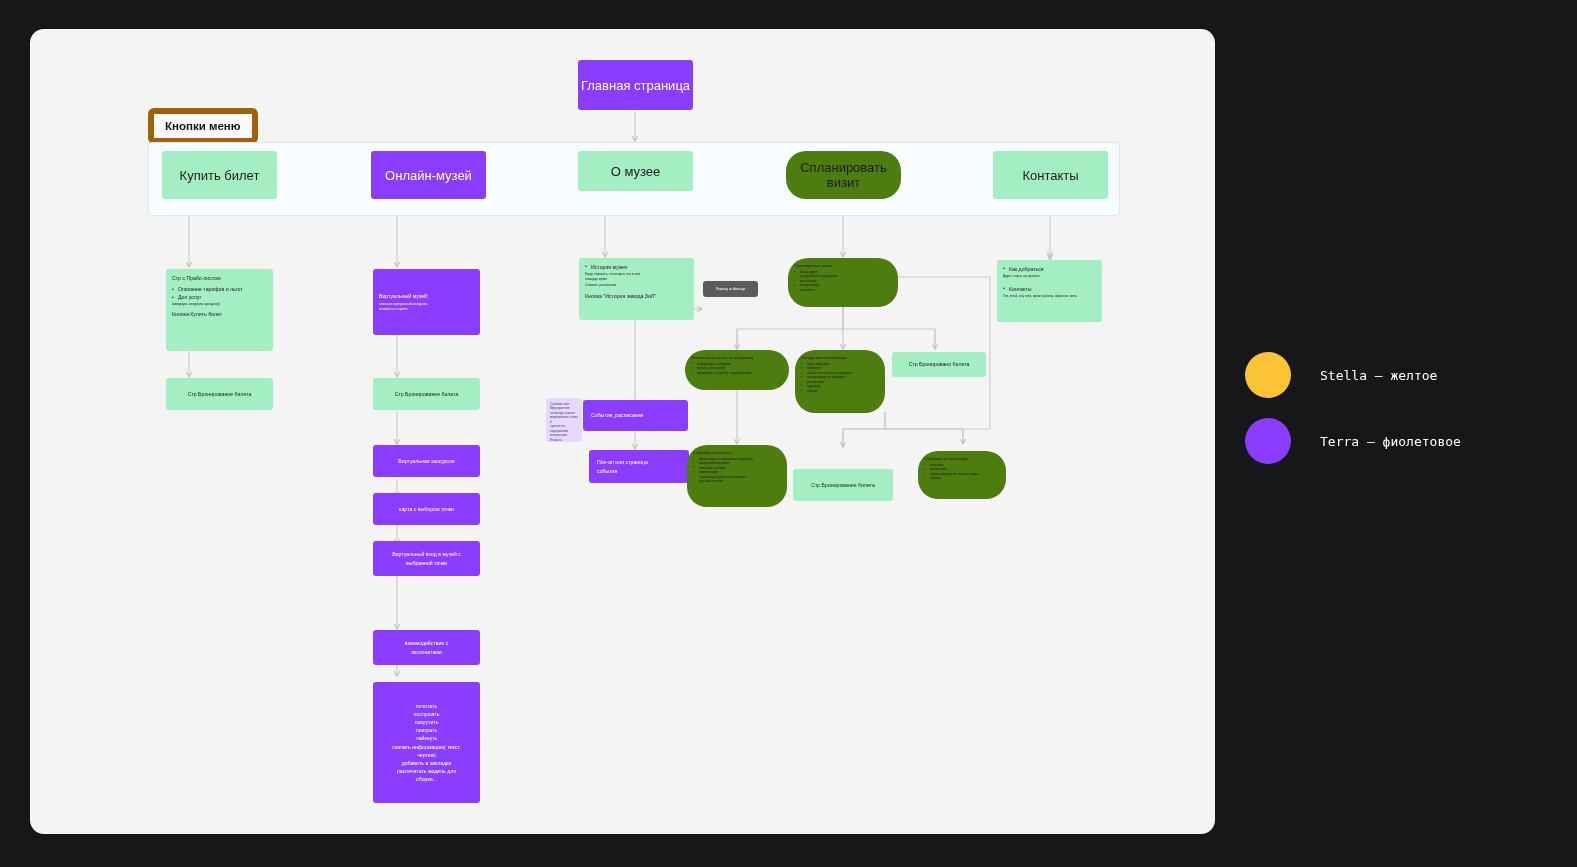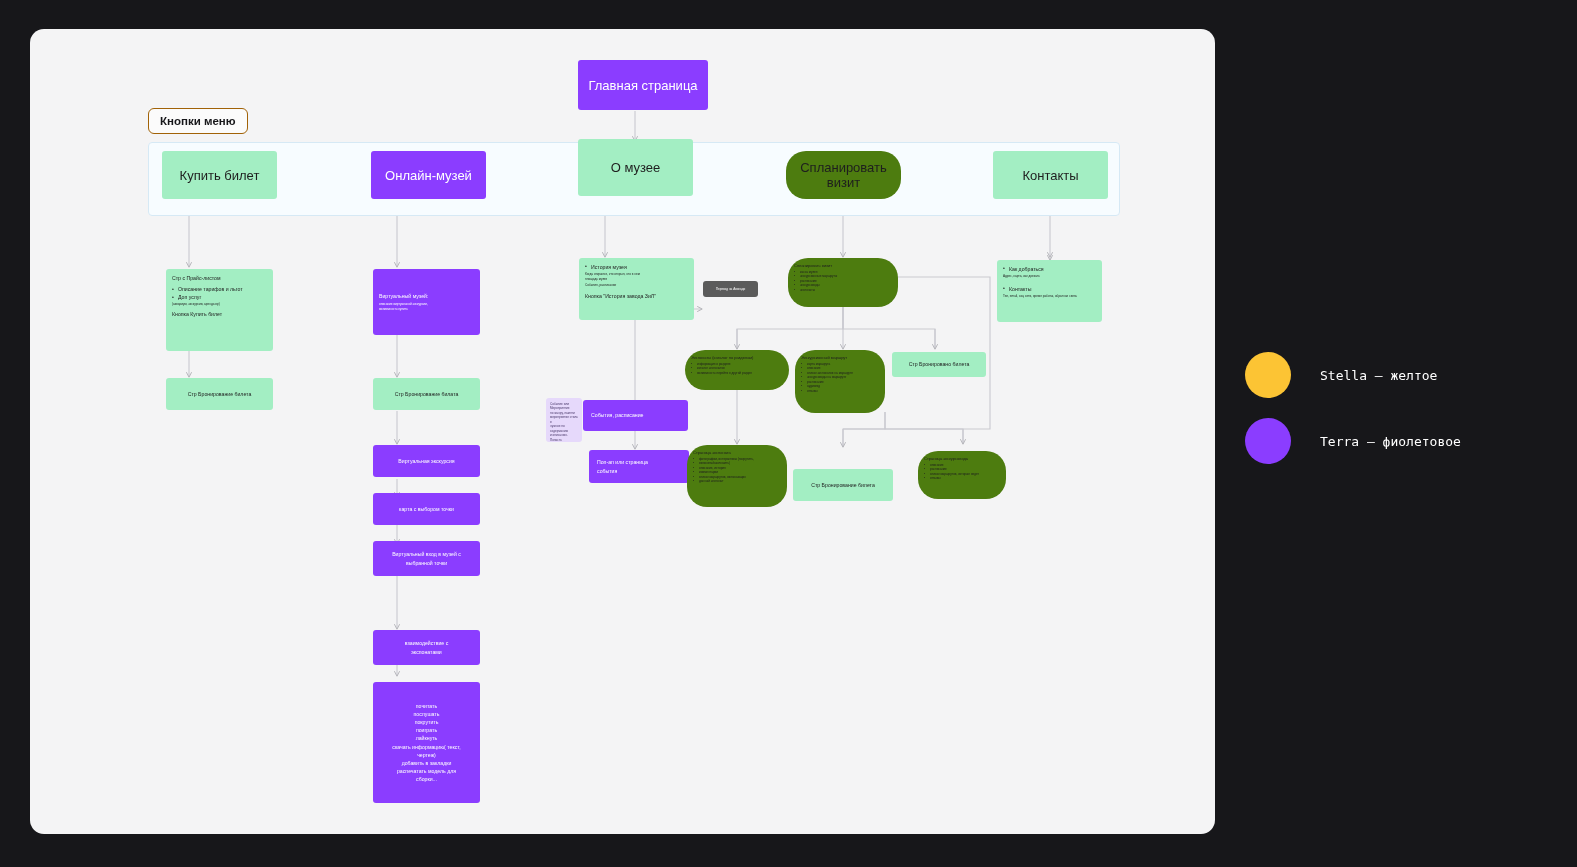--- a/index.html
+++ b/index.html
@@ -61,21 +61,21 @@
     width: 972px; height: 74px;
     background: #f7fcff;
     border: 1px solid #d6e9f5;
     border-radius: 4px;
   }
   #menu-chip {
     position: absolute;
     left: 118px; top: 79px;
     padding: 6px 11px;
     background: #fbfbfb;
-    border: 1px solid #a16207;
+    border: 6px solid #a16207;
     border-radius: 6px;
     font-size: 11.5px;
     font-weight: bold;
     color: #17171a;
   }
   
   #legend {
     position: absolute;
     left: 1245px; top: 342px;
     width: 310px;
@@ -147,35 +147,35 @@
         <path d="M707,360 L707,415"></path>
 
         <path d="M855,383 L855,400 L813,400" marker-end="none"></path>
         <path d="M855,383 L855,400 L933,400 L933,415" marker-end="none"></path>
         <path d="M933,400 L933,415"></path>
 
         <path d="M1020,228 L1020,231"></path>
       </g>
     </svg>
 
-    <div class="node purple center" style="left:548px; top:31px; width:130px; height:50px;">
+    <div class="node purple center" style="left:548px; top:31px; width:115px; height:50px;">
       <span class="t-lg">Главная страница</span>
     </div>
 
     <div id="menu-chip">Кнопки меню</div>
 
     <div id="menu-band"></div>
 
     <div class="node green center" style="left:132px; top:122px; width:115px; height:48px;">
       <span class="t-lg">Купить билет</span>
     </div>
     <div class="node purple center" style="left:341px; top:122px; width:115px; height:48px;">
       <span class="t-lg">Онлайн-музей</span>
     </div>
-    <div class="node green center" style="left:548px; top:110px; width:115px; height:57px;">
+    <div class="node green center" style="left:548px; top:122px; width:115px; height:40px;">
       <span class="t-lg">О музее</span>
     </div>
     <div class="node yellow center" style="left:756px; top:122px; width:115px; height:48px;">
       <span class="t-lg">Спланировать визит</span>
     </div>
     <div class="node green center" style="left:963px; top:122px; width:115px; height:48px;">
       <span class="t-lg">Контакты</span>
     </div>
 
     <div class="node green pad" style="left:136px; top:240px; width:107px; height:82px; justify-content:flex-start;">

